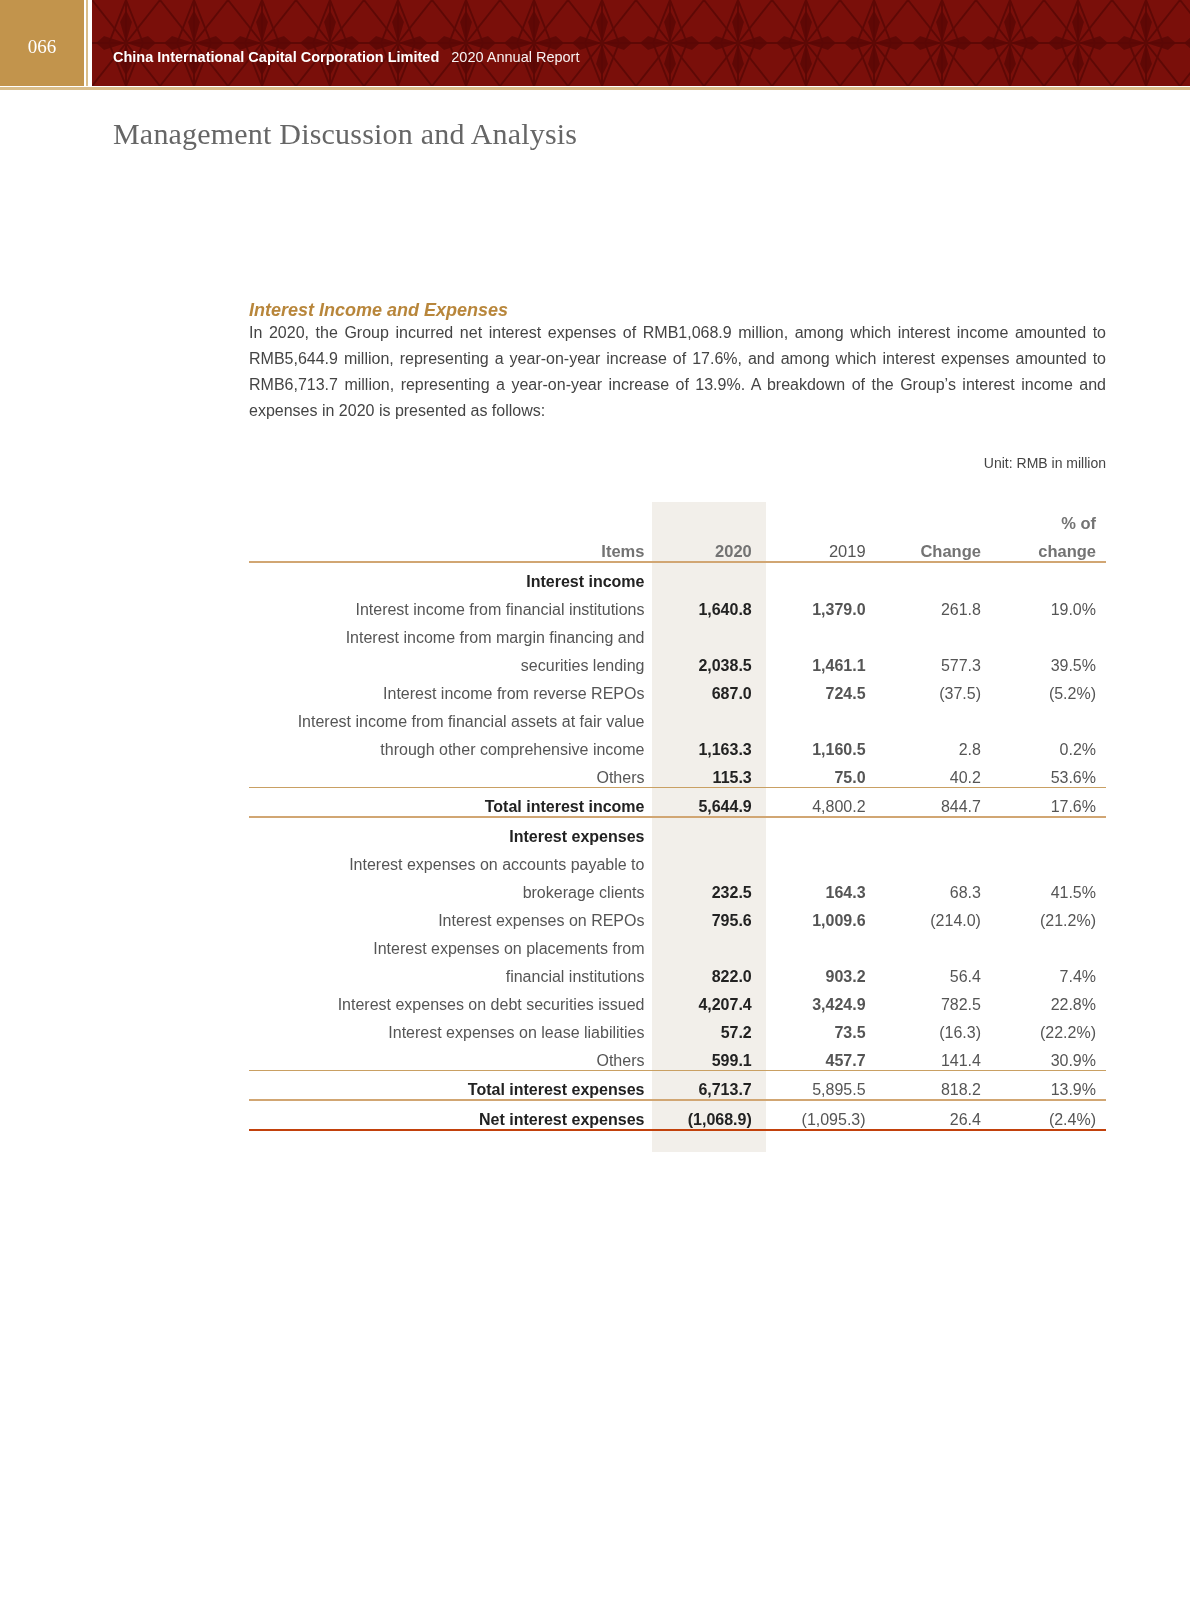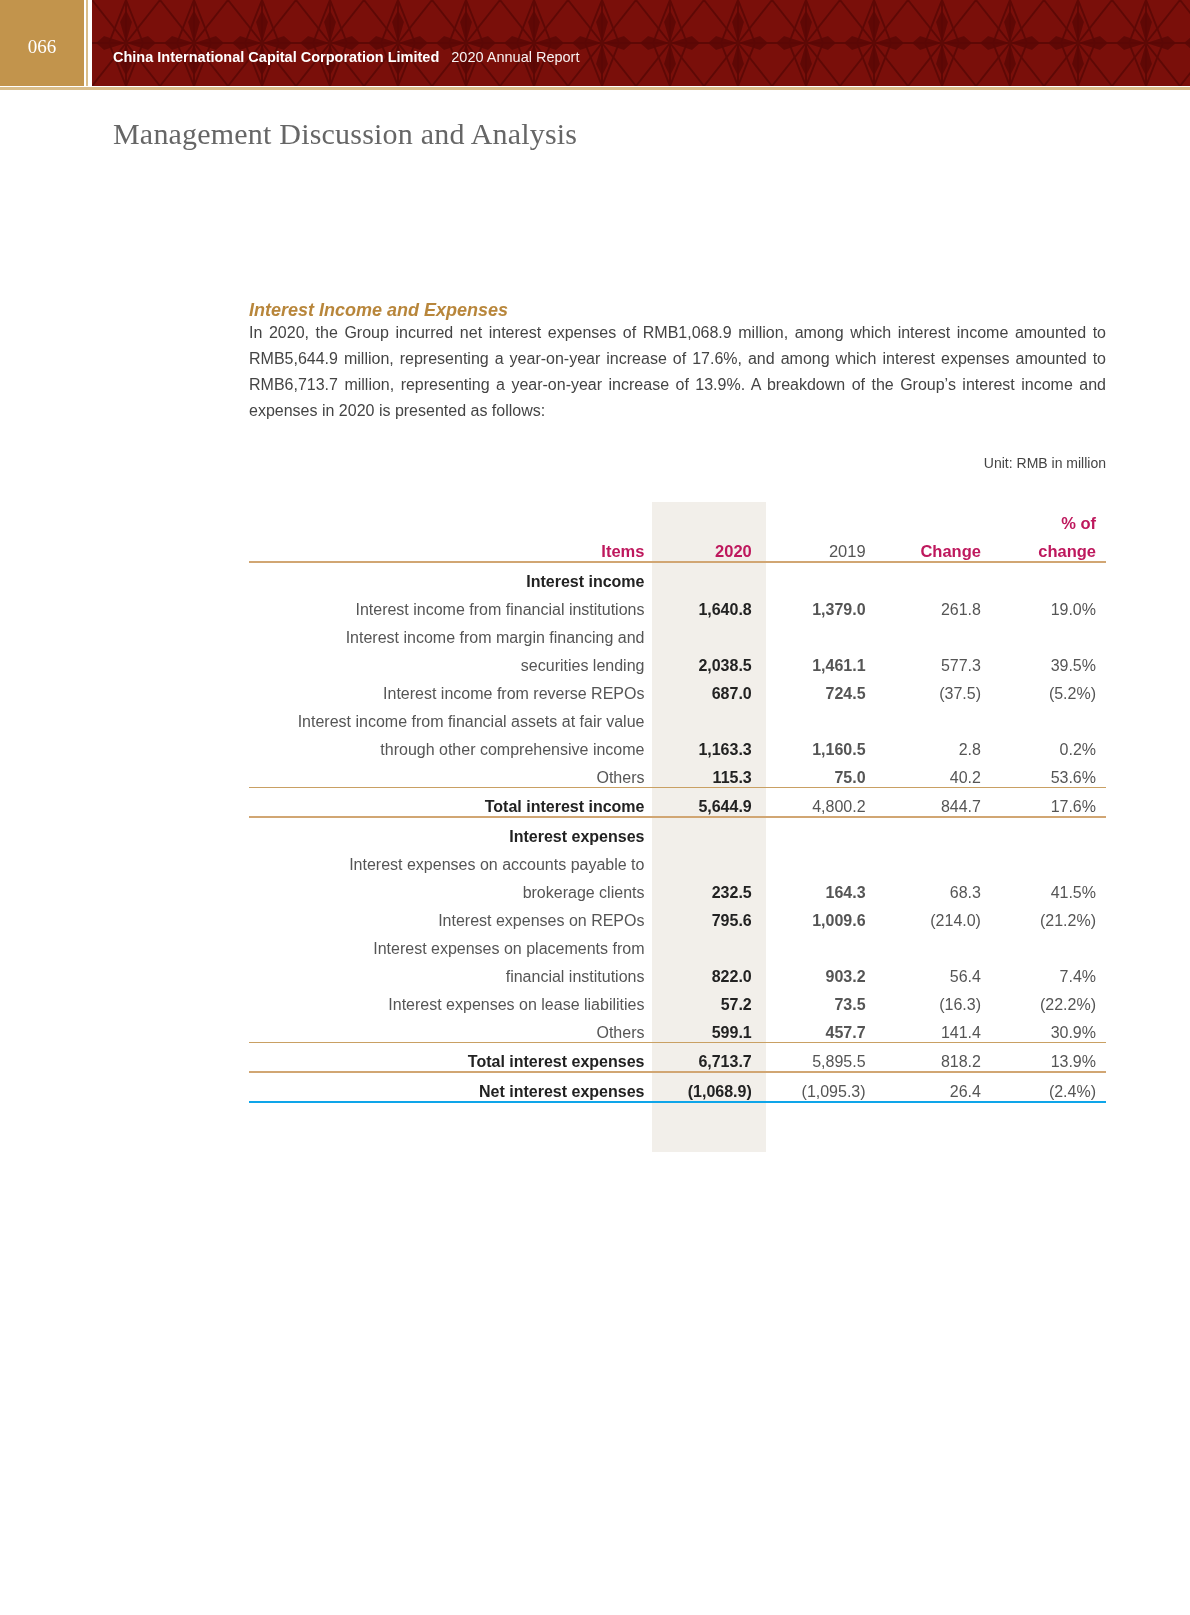--- a/index.html
+++ b/index.html
@@ -42,30 +42,30 @@
 
     table.fin {
       position: absolute; left: 249px; top: 505px; width: 857px; border-collapse: collapse; font-size: 16px;
     }
     table.fin td, table.fin th { padding: 0; height: 28px; vertical-align: bottom; white-space: nowrap; }
     table.fin .c-item { width: 403px; text-align: right; }
     table.fin .c-2020 { width: 114px; text-align: right; padding-right: 10px; }
     table.fin .c-2019 { width: 110px; text-align: right; padding-right: 12px; font-weight: bold; }
     table.fin .c-chg { width: 110px; text-align: right; padding-right: 12px; }
     table.fin .c-pct { width: 110px; text-align: right; padding-right: 10px; }
-    .hdr th { font-weight: bold; color: #be185d; font-size: 16.5px; }
+    .hdr th { font-weight: bold; color: #737373; font-size: 16.5px; }
     .hdr th.light { font-weight: normal; color: #555; }
     .hdr-bottom th { border-bottom: 2px solid #d1a673; padding-bottom: 5px; }
     .row td { color: #555; font-weight: normal; }
     .row td.c-2020 { font-weight: bold; color: #222; }
     .row .indent { padding-left: 18px; }
     .section td { font-weight: bold; color: #222; padding-top: 6px; height: 32px; }
     .total td { font-weight: bold; color: #222; border-top: 1px solid #c9a063; border-bottom: 2px solid #d1a673; height: 32px; padding-bottom: 4px; }
     .total td.light { font-weight: normal; color: #555; }
-    .net td { font-weight: bold; color: #222; border-bottom: 2px solid #0ea5e9; height: 34px; padding-bottom: 4px; }
+    .net td { font-weight: bold; color: #222; border-bottom: 2px solid #c2410c; height: 34px; padding-bottom: 4px; }
     .net td.light { font-weight: normal; color: #555; }
   </style>
 </head>
 <body>
 
 <div class="header">
   <div class="page-num-box">
     <span class="page-num">066</span>
   </div>
   <div class="divider-white"></div>
@@ -235,20 +235,27 @@
         <td></td>
   </tr>
   <tr class="row">
     <td class="c-item"><span class="indent">financial institutions</span></td>
     <td class="c-2020">822.0</td>
     <td class="c-2019">903.2</td>
     <td class="c-chg">56.4</td>
     <td class="c-pct">7.4%</td>
   </tr>
 
+  <tr class="row">
+    <td class="c-item">Interest expenses on debt securities issued</td>
+    <td class="c-2020">4,207.4</td>
+    <td class="c-2019">3,424.9</td>
+    <td class="c-chg">782.5</td>
+    <td class="c-pct">22.8%</td>
+  </tr>
 
   <tr class="row">
     <td class="c-item">Interest expenses on lease liabilities</td>
     <td class="c-2020">57.2</td>
     <td class="c-2019">73.5</td>
     <td class="c-chg">(16.3)</td>
     <td class="c-pct">(22.2%)</td>
   </tr>
 
   <tr class="row">

